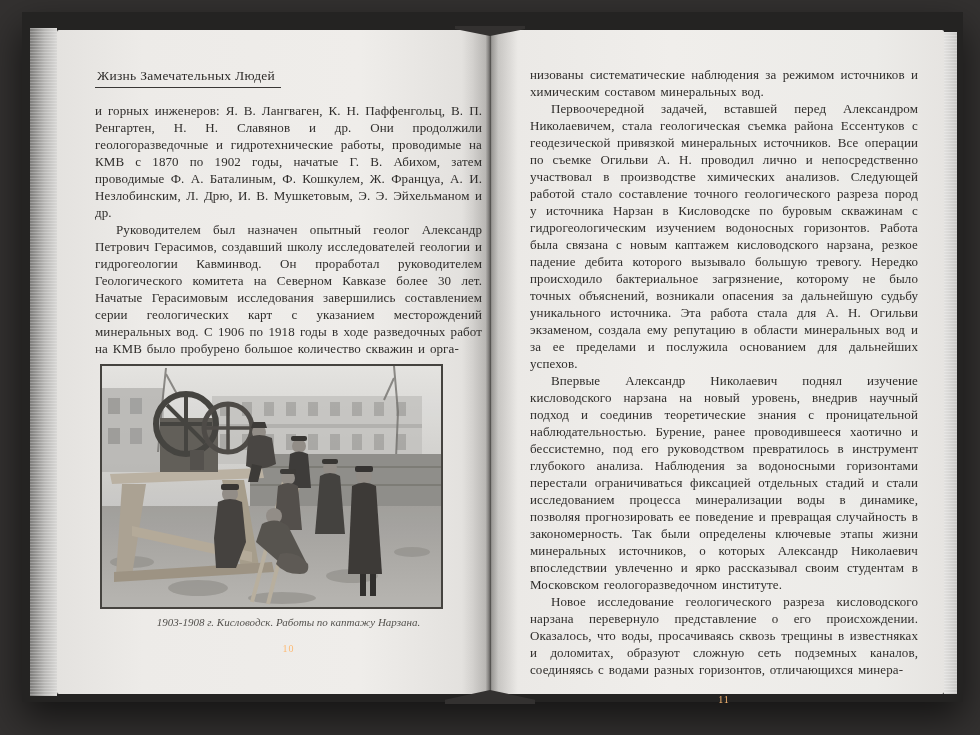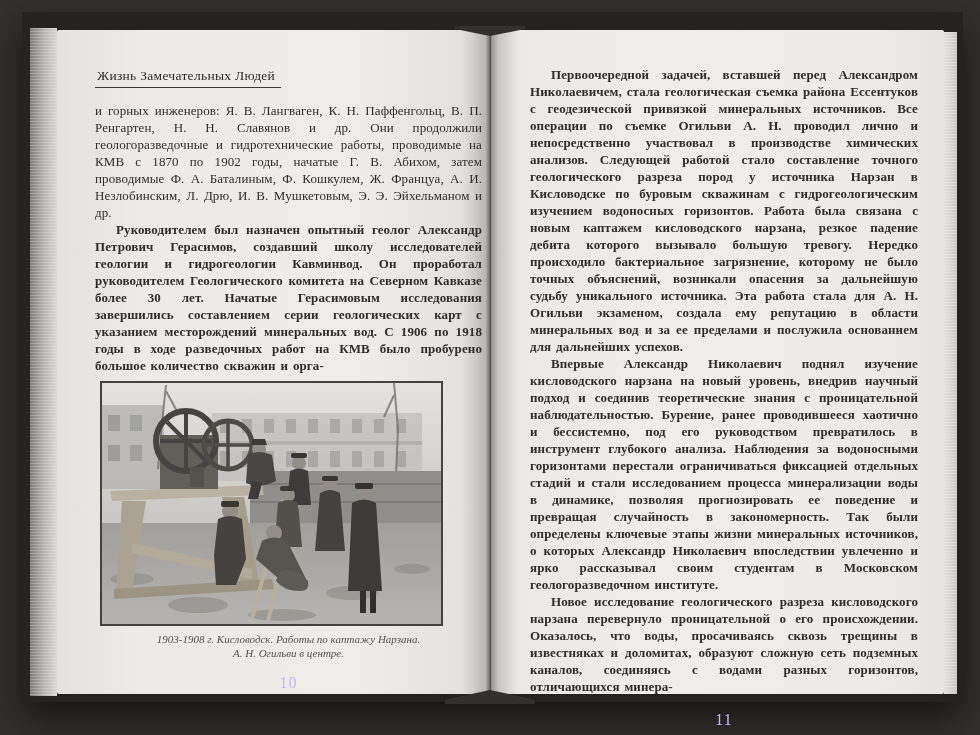--- a/index.html
+++ b/index.html
@@ -84,42 +84,42 @@
   .rh-right-wrap .rh{padding:0 2px 3px 14px;}
 
   .bodytext p{
     margin:0;
     font-size:13px;line-height:17px;
     color:#2f2d2b;
     text-align:justify;
     word-spacing:1.5px;
     letter-spacing:.1px;
   }
-  .bodytext p.indent{text-indent:21px;font-weight:bold;}
+  .bodytext p.indent{text-indent:21px;}
 
   
   .photo-frame{
     margin:7px 0 0 5px;
     width:339px;height:241px;
     border:2px solid #45433f;
     background:#c9c8c5;
     box-shadow:0 0 0 1px #8f8e8b inset;
   }
   .photo-frame svg{display:block;width:100%;height:100%;}
   .caption{
     margin-top:6px;
     text-align:center;
     font-style:italic;
     font-size:11px;line-height:14px;
     color:#53514d;
   }
   .pagenum{
     margin-top:14px;
     text-align:center;
-    font-size:16px;color:#c4b5fd;
+    font-size:10px;color:#fdba74;
     letter-spacing:1px;
   }
   .pagenum-right{margin-top:16px;}
 </style>
 </head>
 <body>
 
 <div class="scene">
   <div class="book">
     <div class="cover"></div>
@@ -255,31 +255,31 @@
             <path d="M160 158 q14 -8 26 2 l18 36 q-8 10 -20 6 l-30 -26 z" fill="#4f4b46"></path>
             <path d="M178 188 q16 -4 28 10 q2 10 -8 10 q-16 0 -24 -10 z" fill="#56524c"></path>
           </g>
 
           <rect x="0" y="0" width="339" height="241" fill="#ffffff" opacity="0.05"></rect>
         </svg>
       </div>
 
       <div class="caption">
         <div>1903-1908 г. Кисловодск. Работы по каптажу Нарзана.</div>
-        <div>А. Н. Огильви в центре.</div>
       </div>
       <div class="pagenum">10</div>
     </div>
 
     <div class="page page-right"></div>
     <div class="content content-right">
       <div class="bodytext">
+        <p>низованы систематические наблюдения за режимом источников и химическим составом минеральных вод.</p>
         <p class="indent">Первоочередной задачей, вставшей перед Александром Николаевичем, стала геологическая съемка района Ессентуков с геодезической привязкой минеральных источников. Все операции по съемке Огильви А. Н. проводил лично и непосредственно участвовал в производстве химических анализов. Следующей работой стало составление точного геологического разреза пород у источника Нарзан в Кисловодске по буровым скважинам с гидрогеологическим изучением водоносных горизонтов. Работа была связана с новым каптажем кисловодского нарзана, резкое падение дебита которого вызывало большую тревогу. Нередко происходило бактериальное загрязнение, которому не было точных объяснений, возникали опасения за дальнейшую судьбу уникального источника. Эта работа стала для А. Н. Огильви экзаменом, создала ему репутацию в области минеральных вод и за ее пределами и послужила основанием для дальнейших успехов.</p>
         <p class="indent">Впервые Александр Николаевич поднял изучение кисловодского нарзана на новый уровень, внедрив научный подход и соединив теоретические знания с проницательной наблюдательностью. Бурение, ранее проводившееся хаотично и бессистемно, под его руководством превратилось в инструмент глубокого анализа. Наблюдения за водоносными горизонтами перестали ограничиваться фиксацией отдельных стадий и стали исследованием процесса минерализации воды в динамике, позволяя прогнозировать ее поведение и превращая случайность в закономерность. Так были определены ключевые этапы жизни минеральных источников, о которых Александр Николаевич впоследствии увлеченно и ярко рассказывал своим студентам в Московском геологоразведочном институте.</p>
-        <p class="indent">Новое исследование геологического разреза кисловодского нарзана перевернуло проницательной о его происхождении. Оказалось, что воды, просачиваясь сквозь трещины в известняках и доломитах, образуют сложную сеть подземных каналов, соединяясь с водами разных горизонтов, отличающихся минера-</p>
+        <p class="indent">Новое исследование геологического разреза кисловодского нарзана перевернуло представление о его происхождении. Оказалось, что воды, просачиваясь сквозь трещины в известняках и доломитах, образуют сложную сеть подземных каналов, соединяясь с водами разных горизонтов, отличающихся минера-</p>
       </div>
       <div class="pagenum pagenum-right">11</div>
     </div>
 
     <div class="spine-shade"></div>
     <div class="notch-top"></div>
     <div class="notch-bottom"></div>
   </div>
 </div>
 

